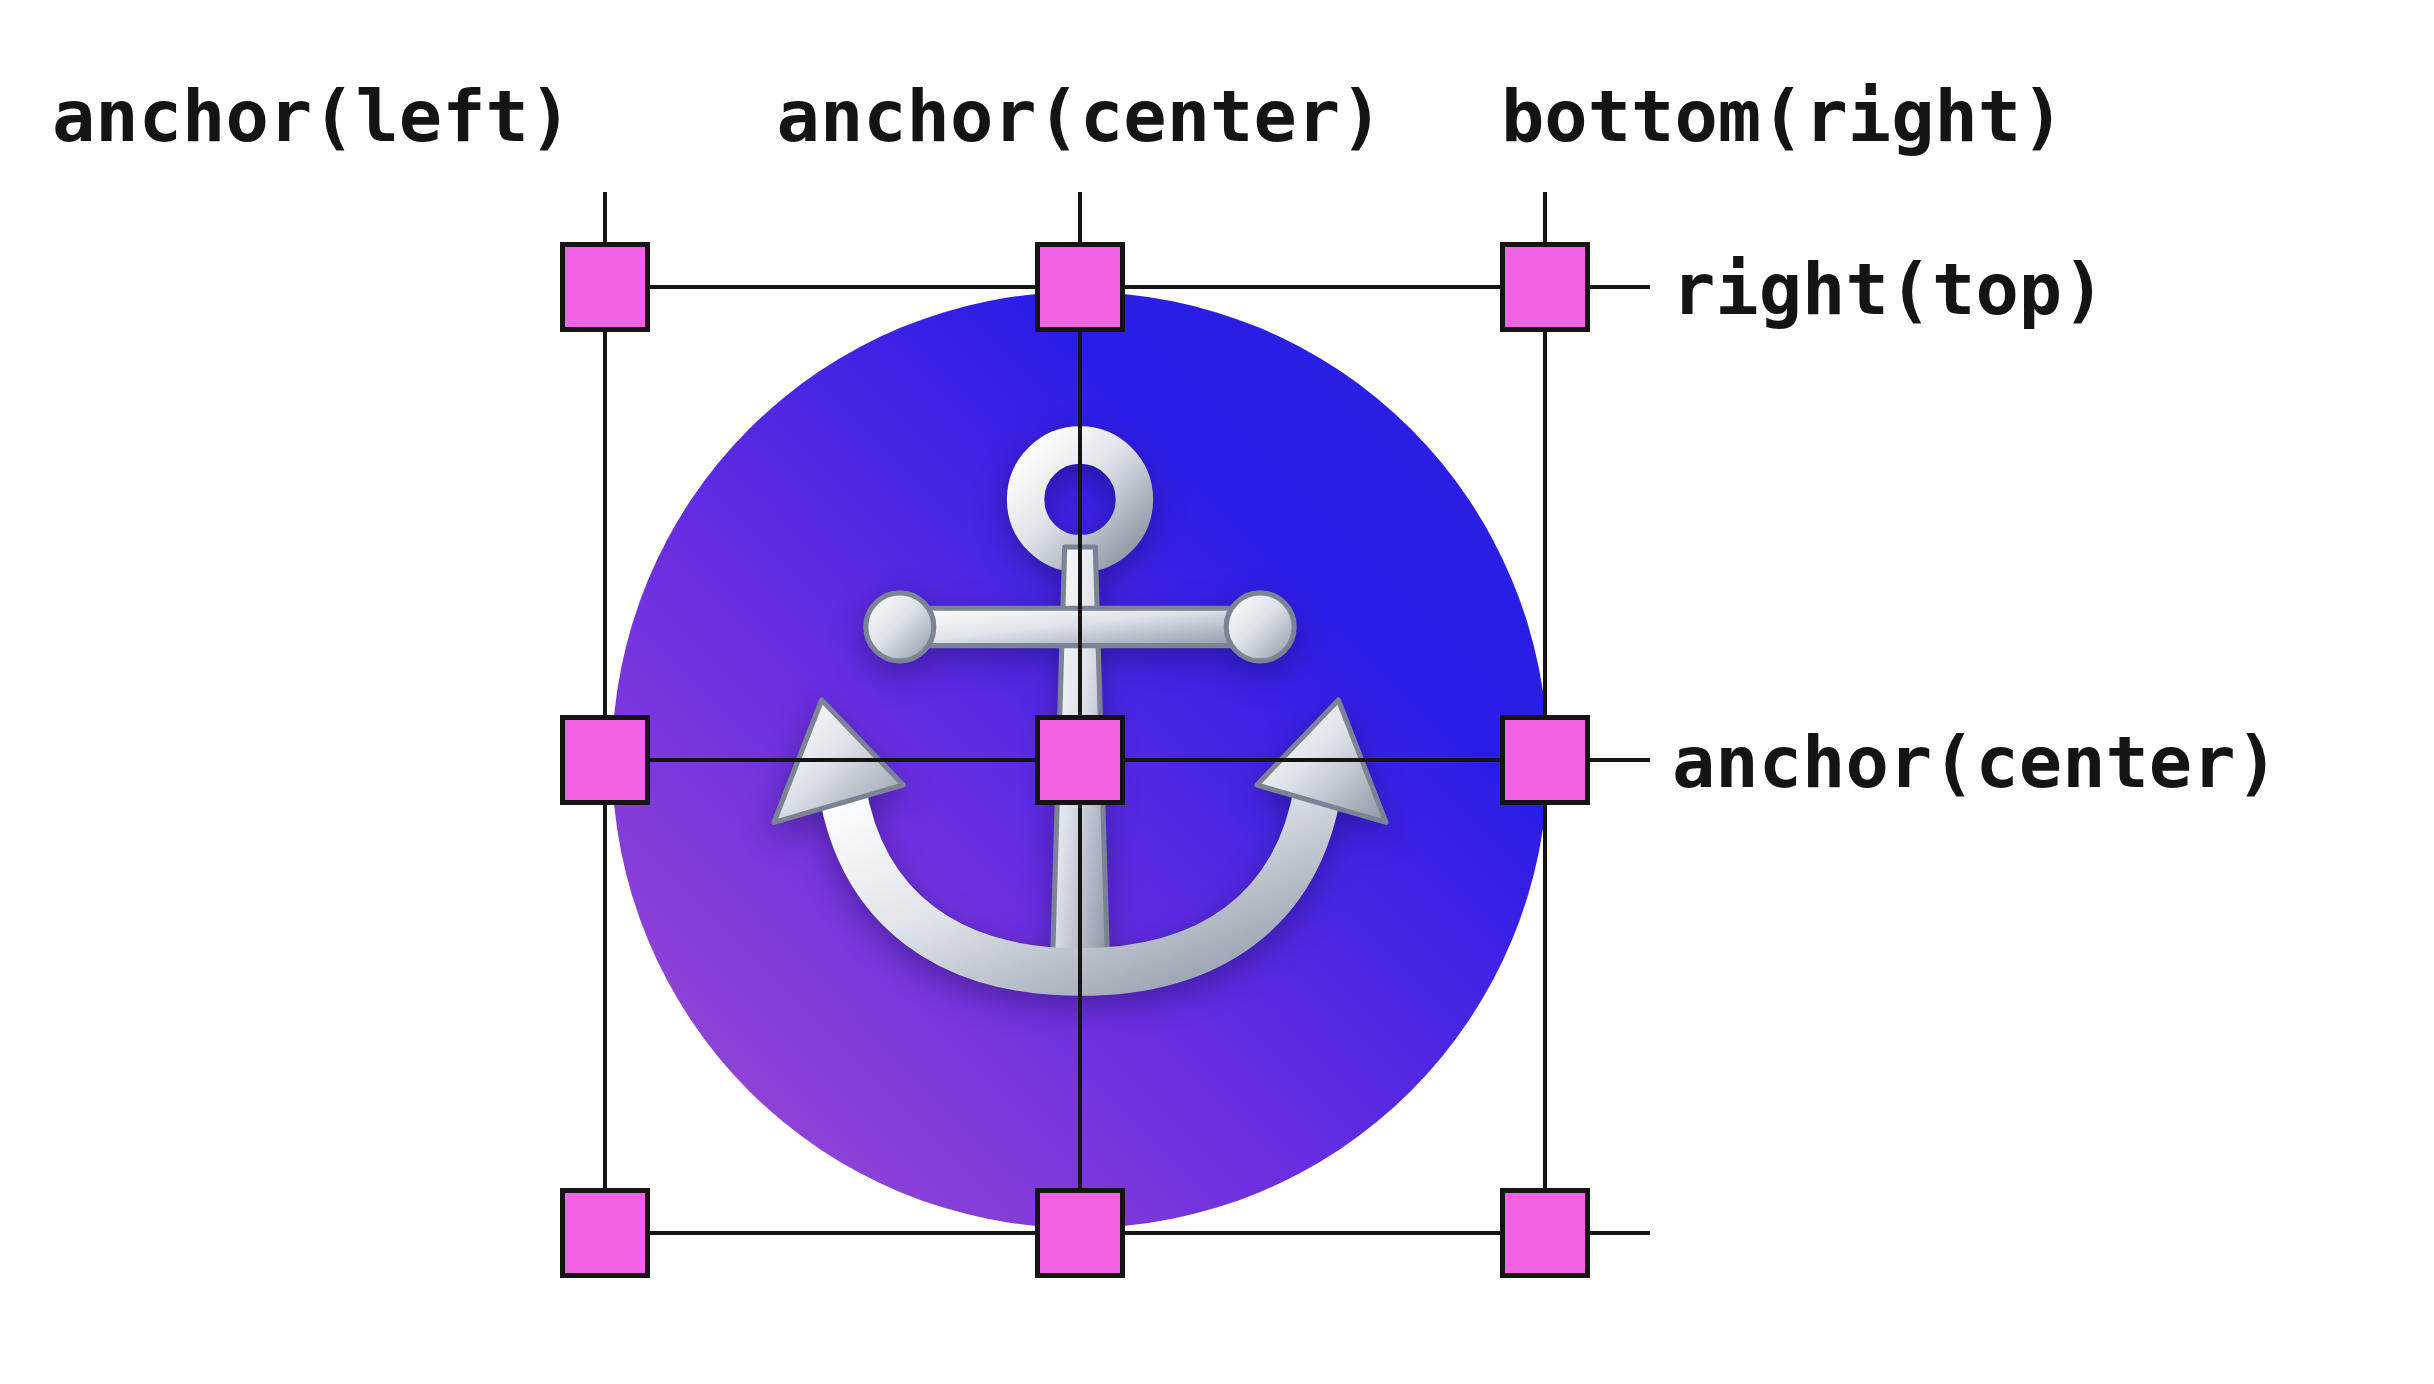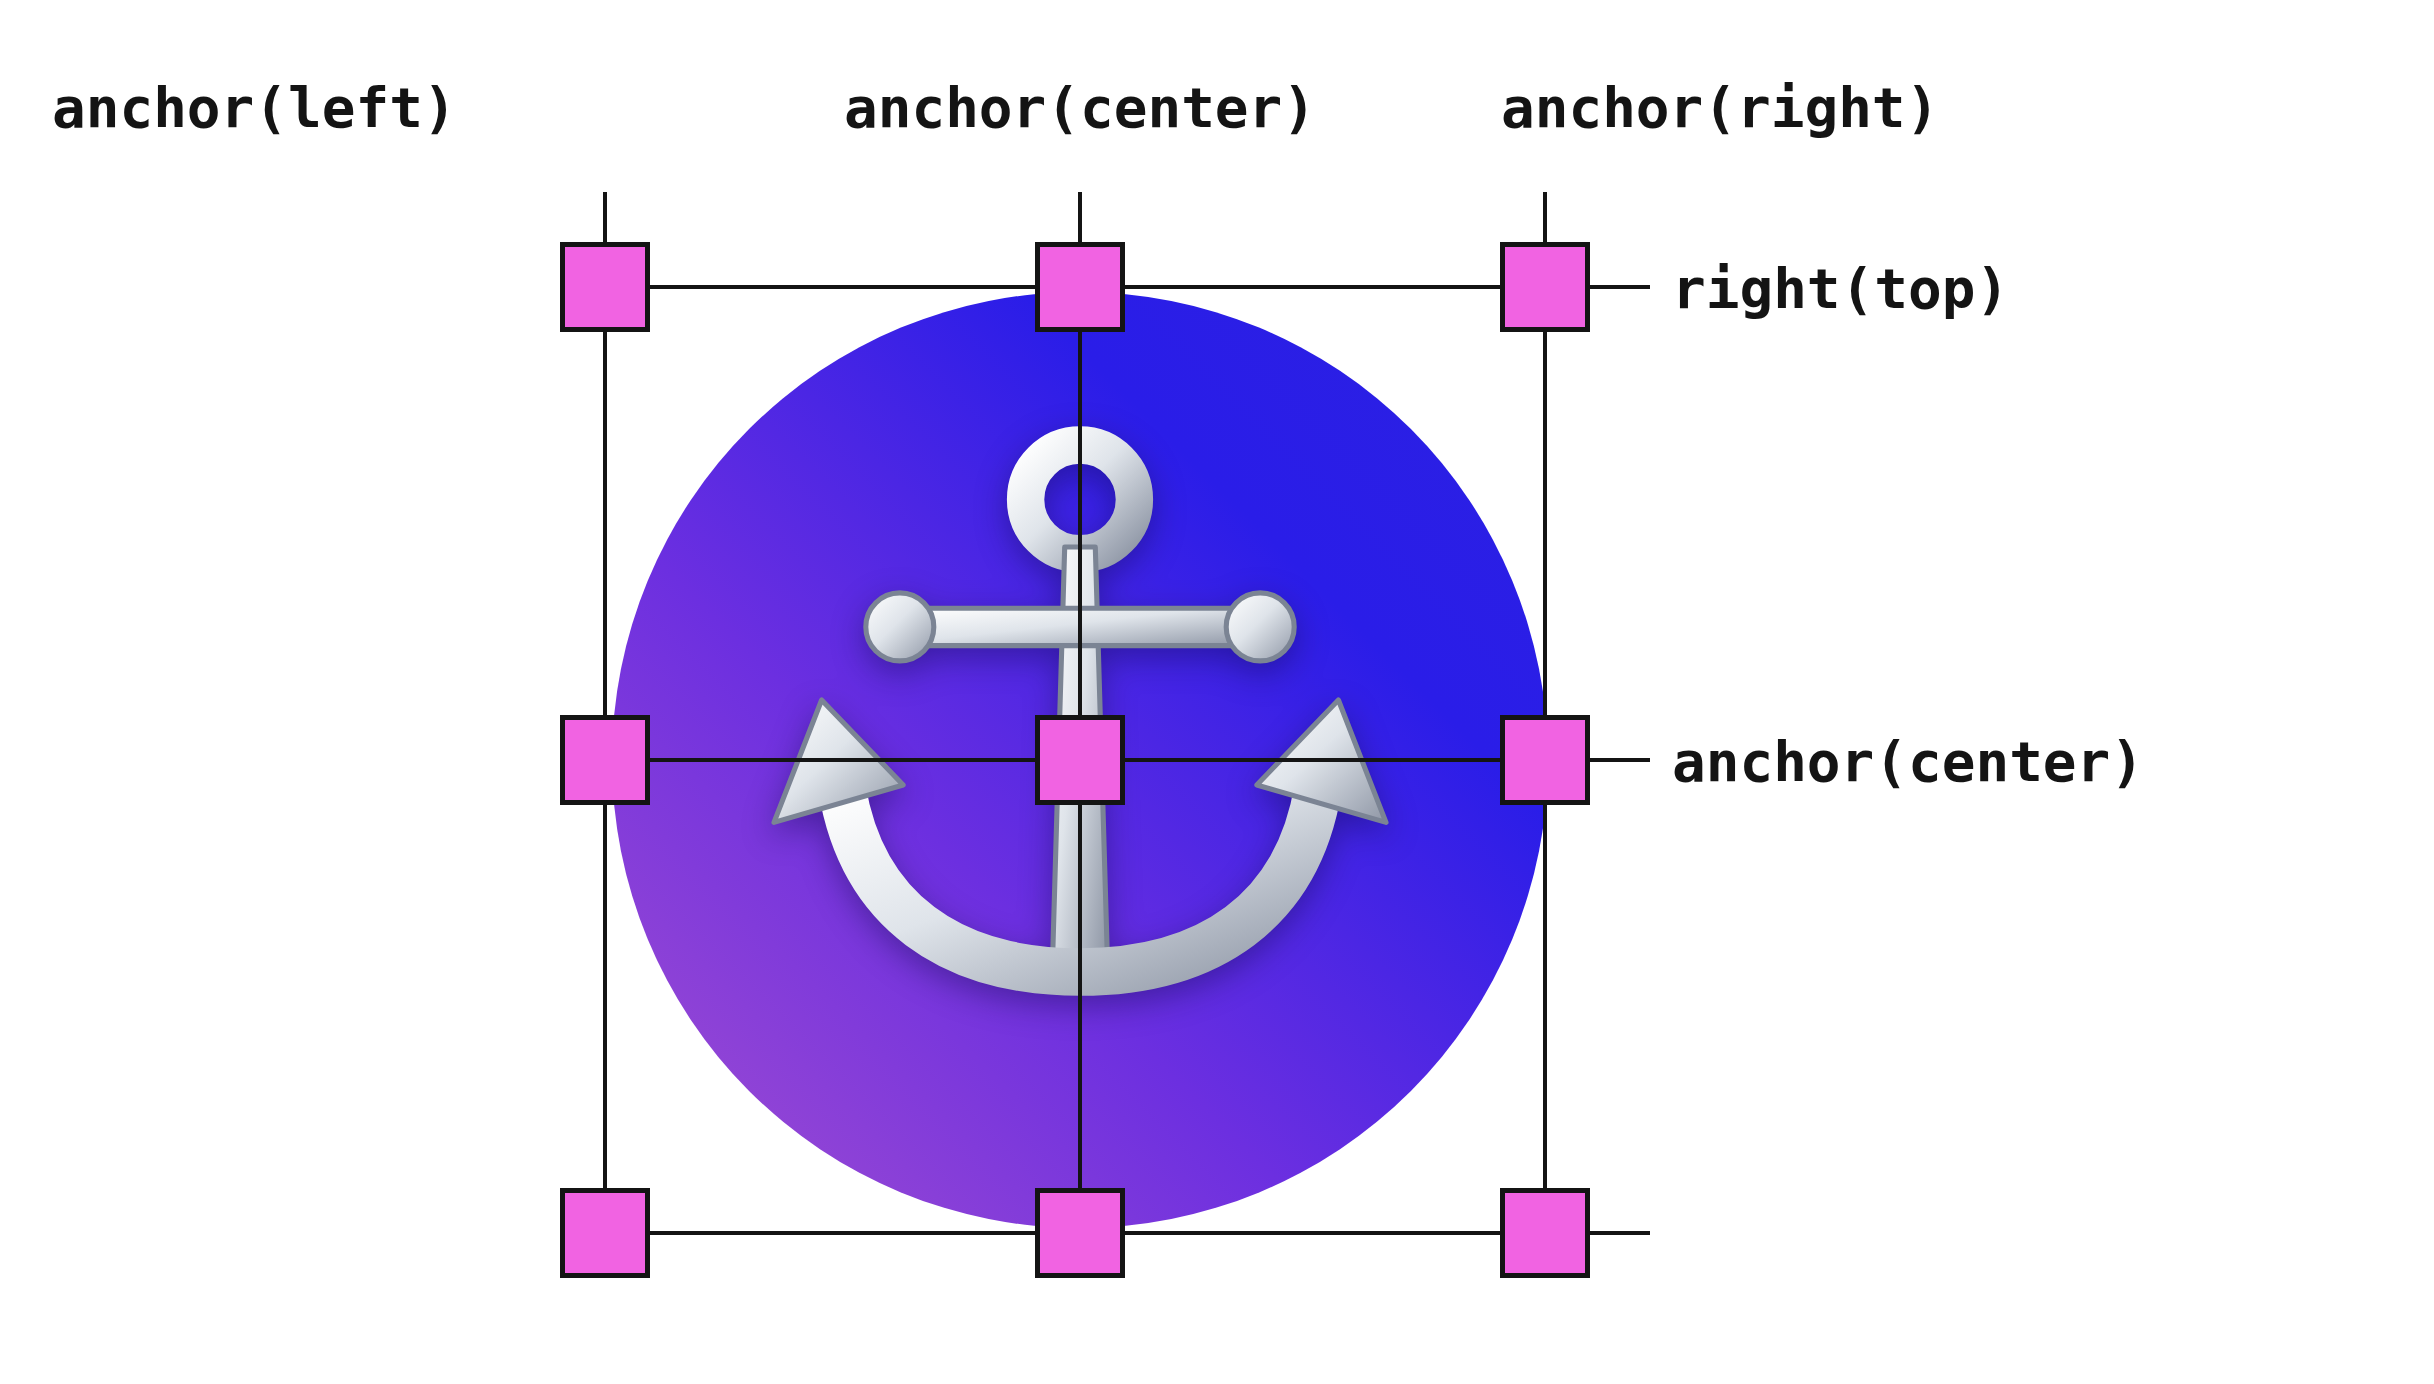--- a/index.html
+++ b/index.html
@@ -71,21 +71,21 @@
   .c-left   { left: 560px; }
   .c-center { left: 1035px; }
   .c-right  { left: 1500px; }
   .r-top    { top: 242px; }
   .r-mid    { top: 715px; }
   .r-bottom { top: 1188px; }
 
   
   .label {
     position: absolute;
-    font-size: 56px;
+    font-size: 72px;
     line-height: 1;
     font-weight: bold;
     white-space: nowrap;
     color: var(--text, #141414);
     text-align: center;
   }
   .lbl-top-left    { left: 52px;   top: 80px; }
   .lbl-top-center  { left: 1080px; top: 80px; transform: translateX(-50%); }
   .lbl-top-right   { left: 1501px; top: 80px; }
 
@@ -138,18 +138,18 @@
   <div class="handle r-top c-right"></div>
   <div class="handle r-mid c-left"></div>
   <div class="handle r-mid c-center"></div>
   <div class="handle r-mid c-right"></div>
   <div class="handle r-bottom c-left"></div>
   <div class="handle r-bottom c-center"></div>
   <div class="handle r-bottom c-right"></div>
 
   <div class="label lbl-top-left">anchor(left)</div>
   <div class="label lbl-top-center">anchor(center)</div>
-  <div class="label lbl-top-right">anchor(right)</div>
+  <div class="label lbl-top-right">bottom(right)</div>
 
   <div class="label lbl-side lbl-side-top">right(top)</div>
   <div class="label lbl-side lbl-side-mid">anchor(center)</div>
 
 </div>
 
 </body></html>

